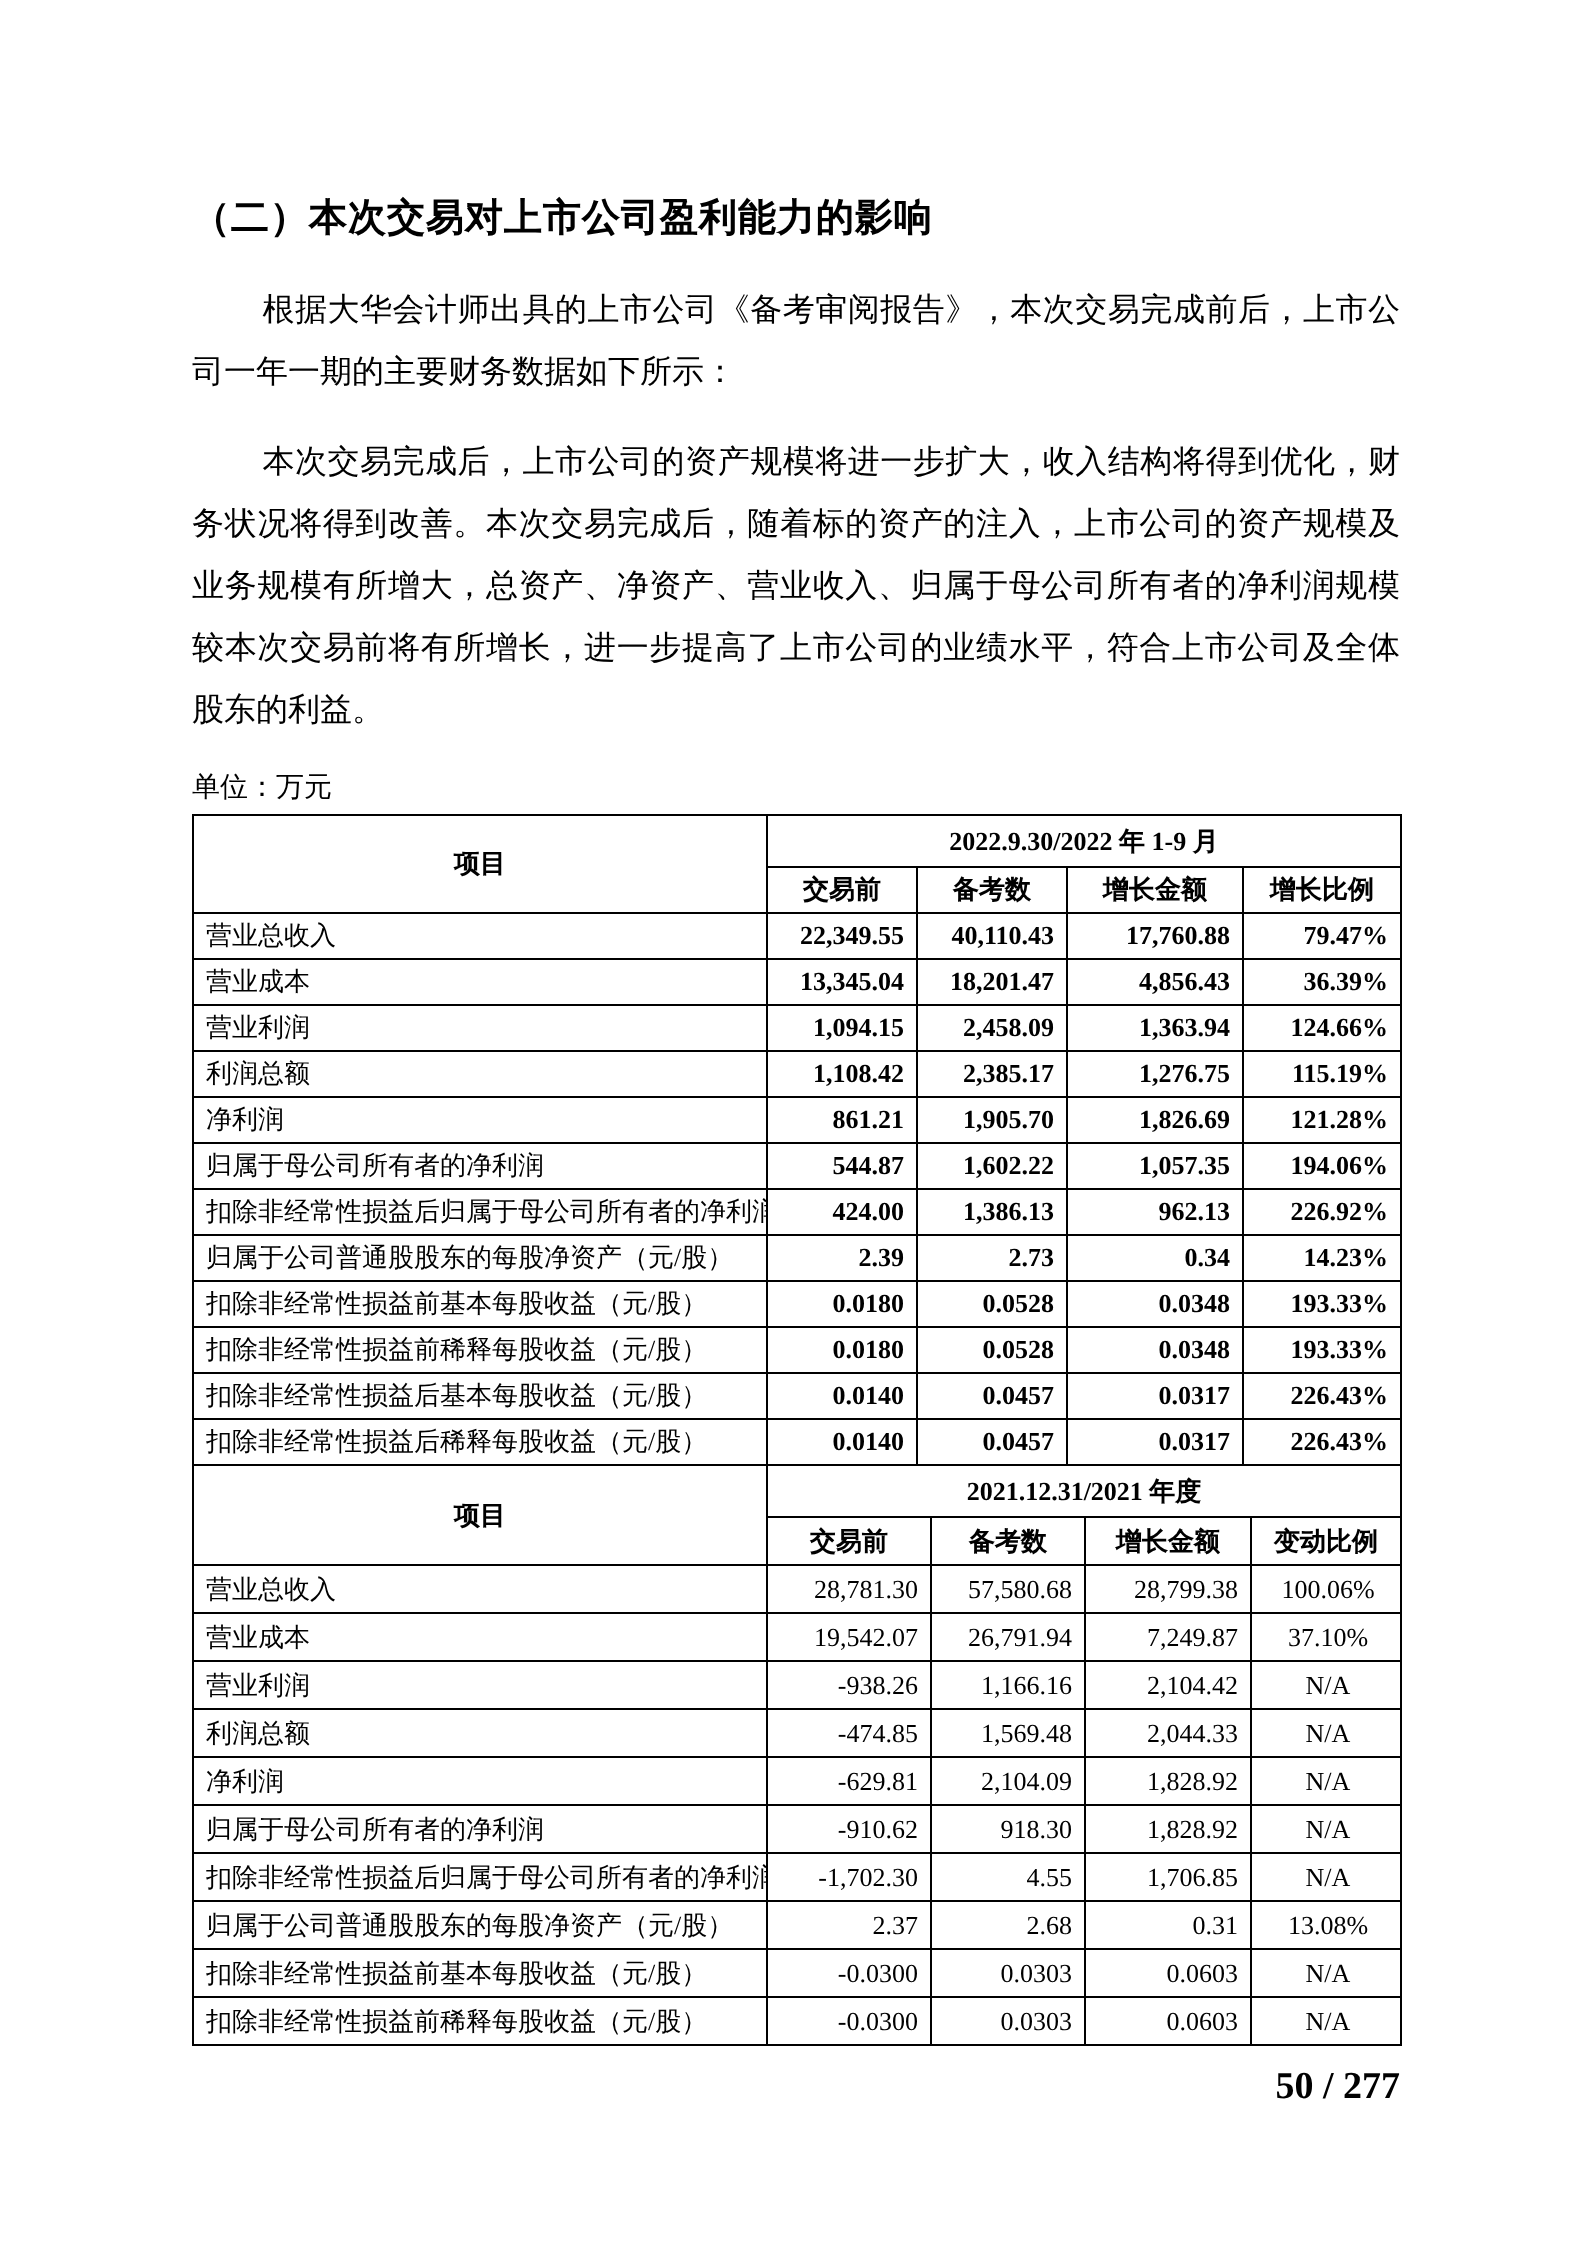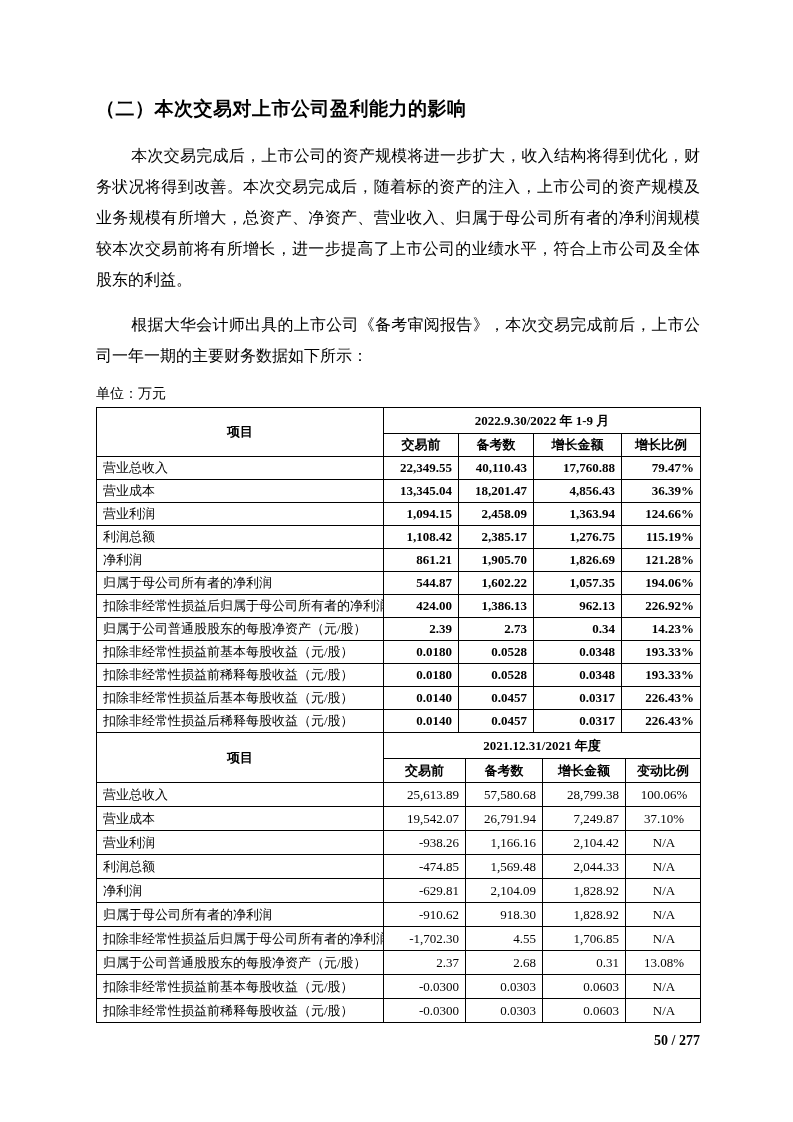--- a/index.html
+++ b/index.html
@@ -66,32 +66,32 @@
   }
   .t1 .value-cell { font-weight: bold; font-family: Liberation Serif, serif; }
   .t2 { margin-top: -1px; }
   .t2 th, .t2 td { height: 24px; }
   .t2 .value-cell:last-child { text-align: center; padding-right: 4px; }
   .page-number {
     margin-top: 10px;
     width: 604px;
     text-align: right;
     font-weight: bold;
-    font-size: 14px;
+    font-size: 19px;
   }
 </style>
 </head>
 <body>
 
 <div class="page">
 
   <h1 class="heading">（二）本次交易对上市公司盈利能力的影响</h1>
 
+  <p class="body-para">根据大华会计师出具的上市公司《备考审阅报告》，本次交易完成前后，上市公司一年一期的主要财务数据如下所示：</p>
   <p class="body-para">本次交易完成后，上市公司的资产规模将进一步扩大，收入结构将得到优化，财务状况将得到改善。本次交易完成后，随着标的资产的注入，上市公司的资产规模及业务规模有所增大，总资产、净资产、营业收入、归属于母公司所有者的净利润规模较本次交易前将有所增长，进一步提高了上市公司的业绩水平，符合上市公司及全体股东的利益。</p>
-  <p class="body-para">根据大华会计师出具的上市公司《备考审阅报告》，本次交易完成前后，上市公司一年一期的主要财务数据如下所示：</p>
 
   <div class="unit-label">单位：万元</div>
 
   <table class="fin-table t1">
     <colgroup>
       <col style="width:287px">
       <col style="width:75px">
       <col style="width:75px">
       <col style="width:88px">
       <col style="width:79px">
@@ -212,21 +212,21 @@
       <tr>
           <th>交易前</th>
           <th>备考数</th>
           <th>增长金额</th>
           <th>变动比例</th>
         </tr>
     </thead>
     <tbody>
         <tr>
           <td class="item-cell">营业总收入</td>
-          <td class="value-cell">25,613.89</td>
+          <td class="value-cell">28,781.30</td>
           <td class="value-cell">57,580.68</td>
           <td class="value-cell">28,799.38</td>
           <td class="value-cell">100.06%</td>
         </tr>
         <tr>
           <td class="item-cell">营业成本</td>
           <td class="value-cell">19,542.07</td>
           <td class="value-cell">26,791.94</td>
           <td class="value-cell">7,249.87</td>
           <td class="value-cell">37.10%</td>

